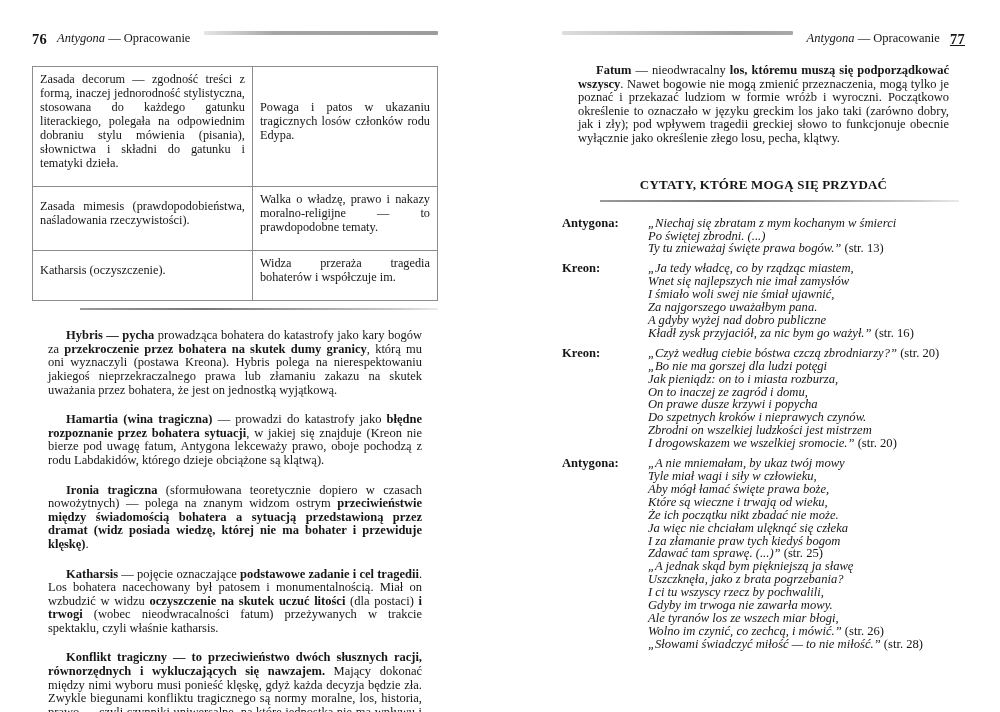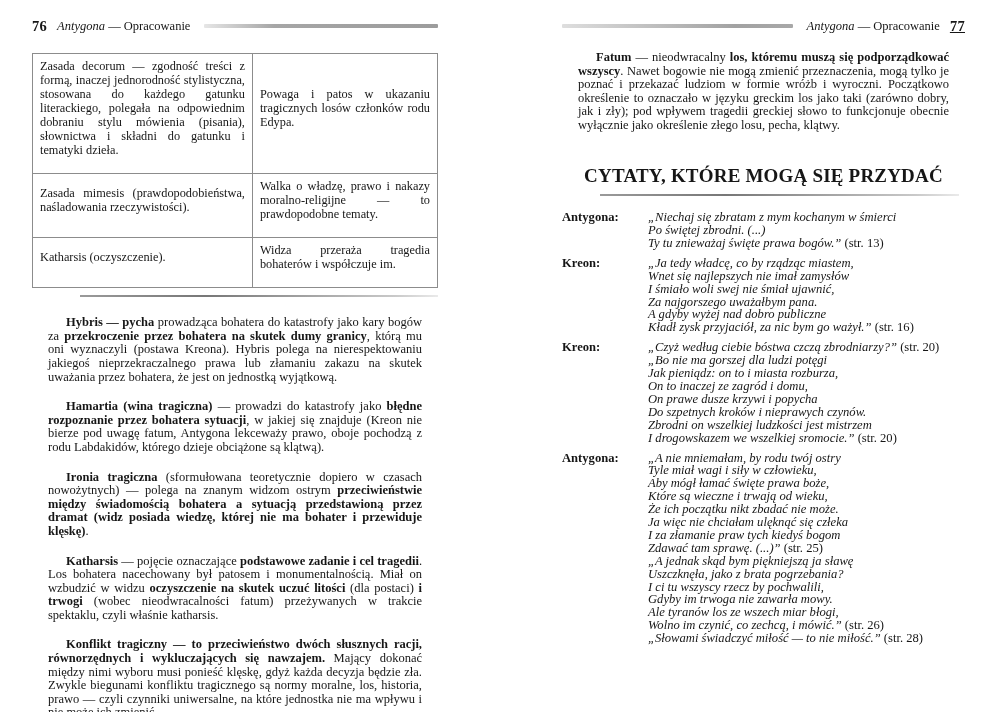--- a/index.html
+++ b/index.html
@@ -6,41 +6,41 @@
   body{
     width:1000px;height:712px;background:#ffffff;color:#161616;
     font-family:"Liberation Serif","DejaVu Serif",serif;
     position:relative;overflow:hidden;
   }
   .page{position:absolute;top:18px;}
   .page-left{left:32px;width:406px;}
   .page-right{left:562px;width:403px;}
 
   
-  .running-head{display:flex;align-items:center;font-size:12.5px;height:16px;}
+  .running-head{display:flex;align-items:flex-start;font-size:12.5px;height:16px;margin-top:13px;}
   .pagenum{font-weight:bold;font-size:14.5px;letter-spacing:.3px;}
   .head-title{white-space:pre;}
   .head-title .it{font-style:italic;}
   .rule-bar{height:4px;flex:1;border-radius:1px;}
   .page-left .pagenum{margin-right:10px;}
   .page-left .rule-bar{margin-left:14px;background:linear-gradient(90deg,#e6e6e6,#a6a6a6 30%,#9c9c9c);}
   .page-right .pagenum{margin-left:10px;text-decoration:underline;}
   .page-right .rule-bar{margin-right:14px;background:linear-gradient(90deg,#dedede,#a2a2a2 75%,#a8a8a8);}
 
   
   table.rules-table{border-collapse:collapse;width:100%;table-layout:fixed;margin-top:19px;}
   table.rules-table td{
     border:1px solid #8c8c8c;padding:5px 7px 16px;
     font-size:12.3px;line-height:1.14;text-align:justify;vertical-align:middle;
   }
   td.col-left{width:50.6%;}
 
   
   .section-heading{
-    text-align:center;font-weight:bold;font-size:19px;line-height:1.24;
+    text-align:center;font-weight:bold;font-size:13px;line-height:1.24;
     letter-spacing:.2px;margin:0;
   }
   .page-left .section-heading{margin-top:33px;}
   .page-right .section-heading{margin-top:31px;}
   .heading-rule{
     height:2px;margin-top:7px;
     background:linear-gradient(90deg,#9a9a9a,#777 35%,#c9c9c9 88%,#eaeaea);
   }
   .page-left .heading-rule{margin-left:48px;}
   .page-right .heading-rule{margin-left:38px;margin-right:6px;}
@@ -147,21 +147,21 @@
           <div class="quote-line"><span class="qtext">On to inaczej ze zagród i domu,</span></div>
           <div class="quote-line"><span class="qtext">On prawe dusze krzywi i popycha</span></div>
           <div class="quote-line"><span class="qtext">Do szpetnych kroków i nieprawych czynów.</span></div>
           <div class="quote-line"><span class="qtext">Zbrodni on wszelkiej ludzkości jest mistrzem</span></div>
           <div class="quote-line"><span class="qtext">I drogowskazem we wszelkiej sromocie.”</span> <span class="qref">(str. 20)</span></div>
         </div>
       </div>
       <div class="quote-row">
         <span class="quote-speaker">Antygona:</span>
         <div class="quote-lines">
-          <div class="quote-line"><span class="qtext">„A nie mniemałam, by rodu twój ostry</span></div>
+          <div class="quote-line"><span class="qtext">„A nie mniemałam, by ukaz twój mowy</span></div>
           <div class="quote-line"><span class="qtext">Tyle miał wagi i siły w człowieku,</span></div>
           <div class="quote-line"><span class="qtext">Aby mógł łamać święte prawa boże,</span></div>
           <div class="quote-line"><span class="qtext">Które są wieczne i trwają od wieku,</span></div>
           <div class="quote-line"><span class="qtext">Że ich początku nikt zbadać nie może.</span></div>
           <div class="quote-line"><span class="qtext">Ja więc nie chciałam ulęknąć się człeka</span></div>
           <div class="quote-line"><span class="qtext"> I za złamanie praw tych kiedyś bogom</span></div>
           <div class="quote-line"><span class="qtext">Zdawać tam sprawę. (...)”</span> <span class="qref">(str. 25)</span></div>
           <div class="quote-line"><span class="qtext">„A jednak skąd bym piękniejszą ja sławę</span></div>
           <div class="quote-line"><span class="qtext">Uszczknęła, jako z brata pogrzebania?</span></div>
           <div class="quote-line"><span class="qtext">I ci tu wszyscy rzecz by pochwalili,</span></div>

